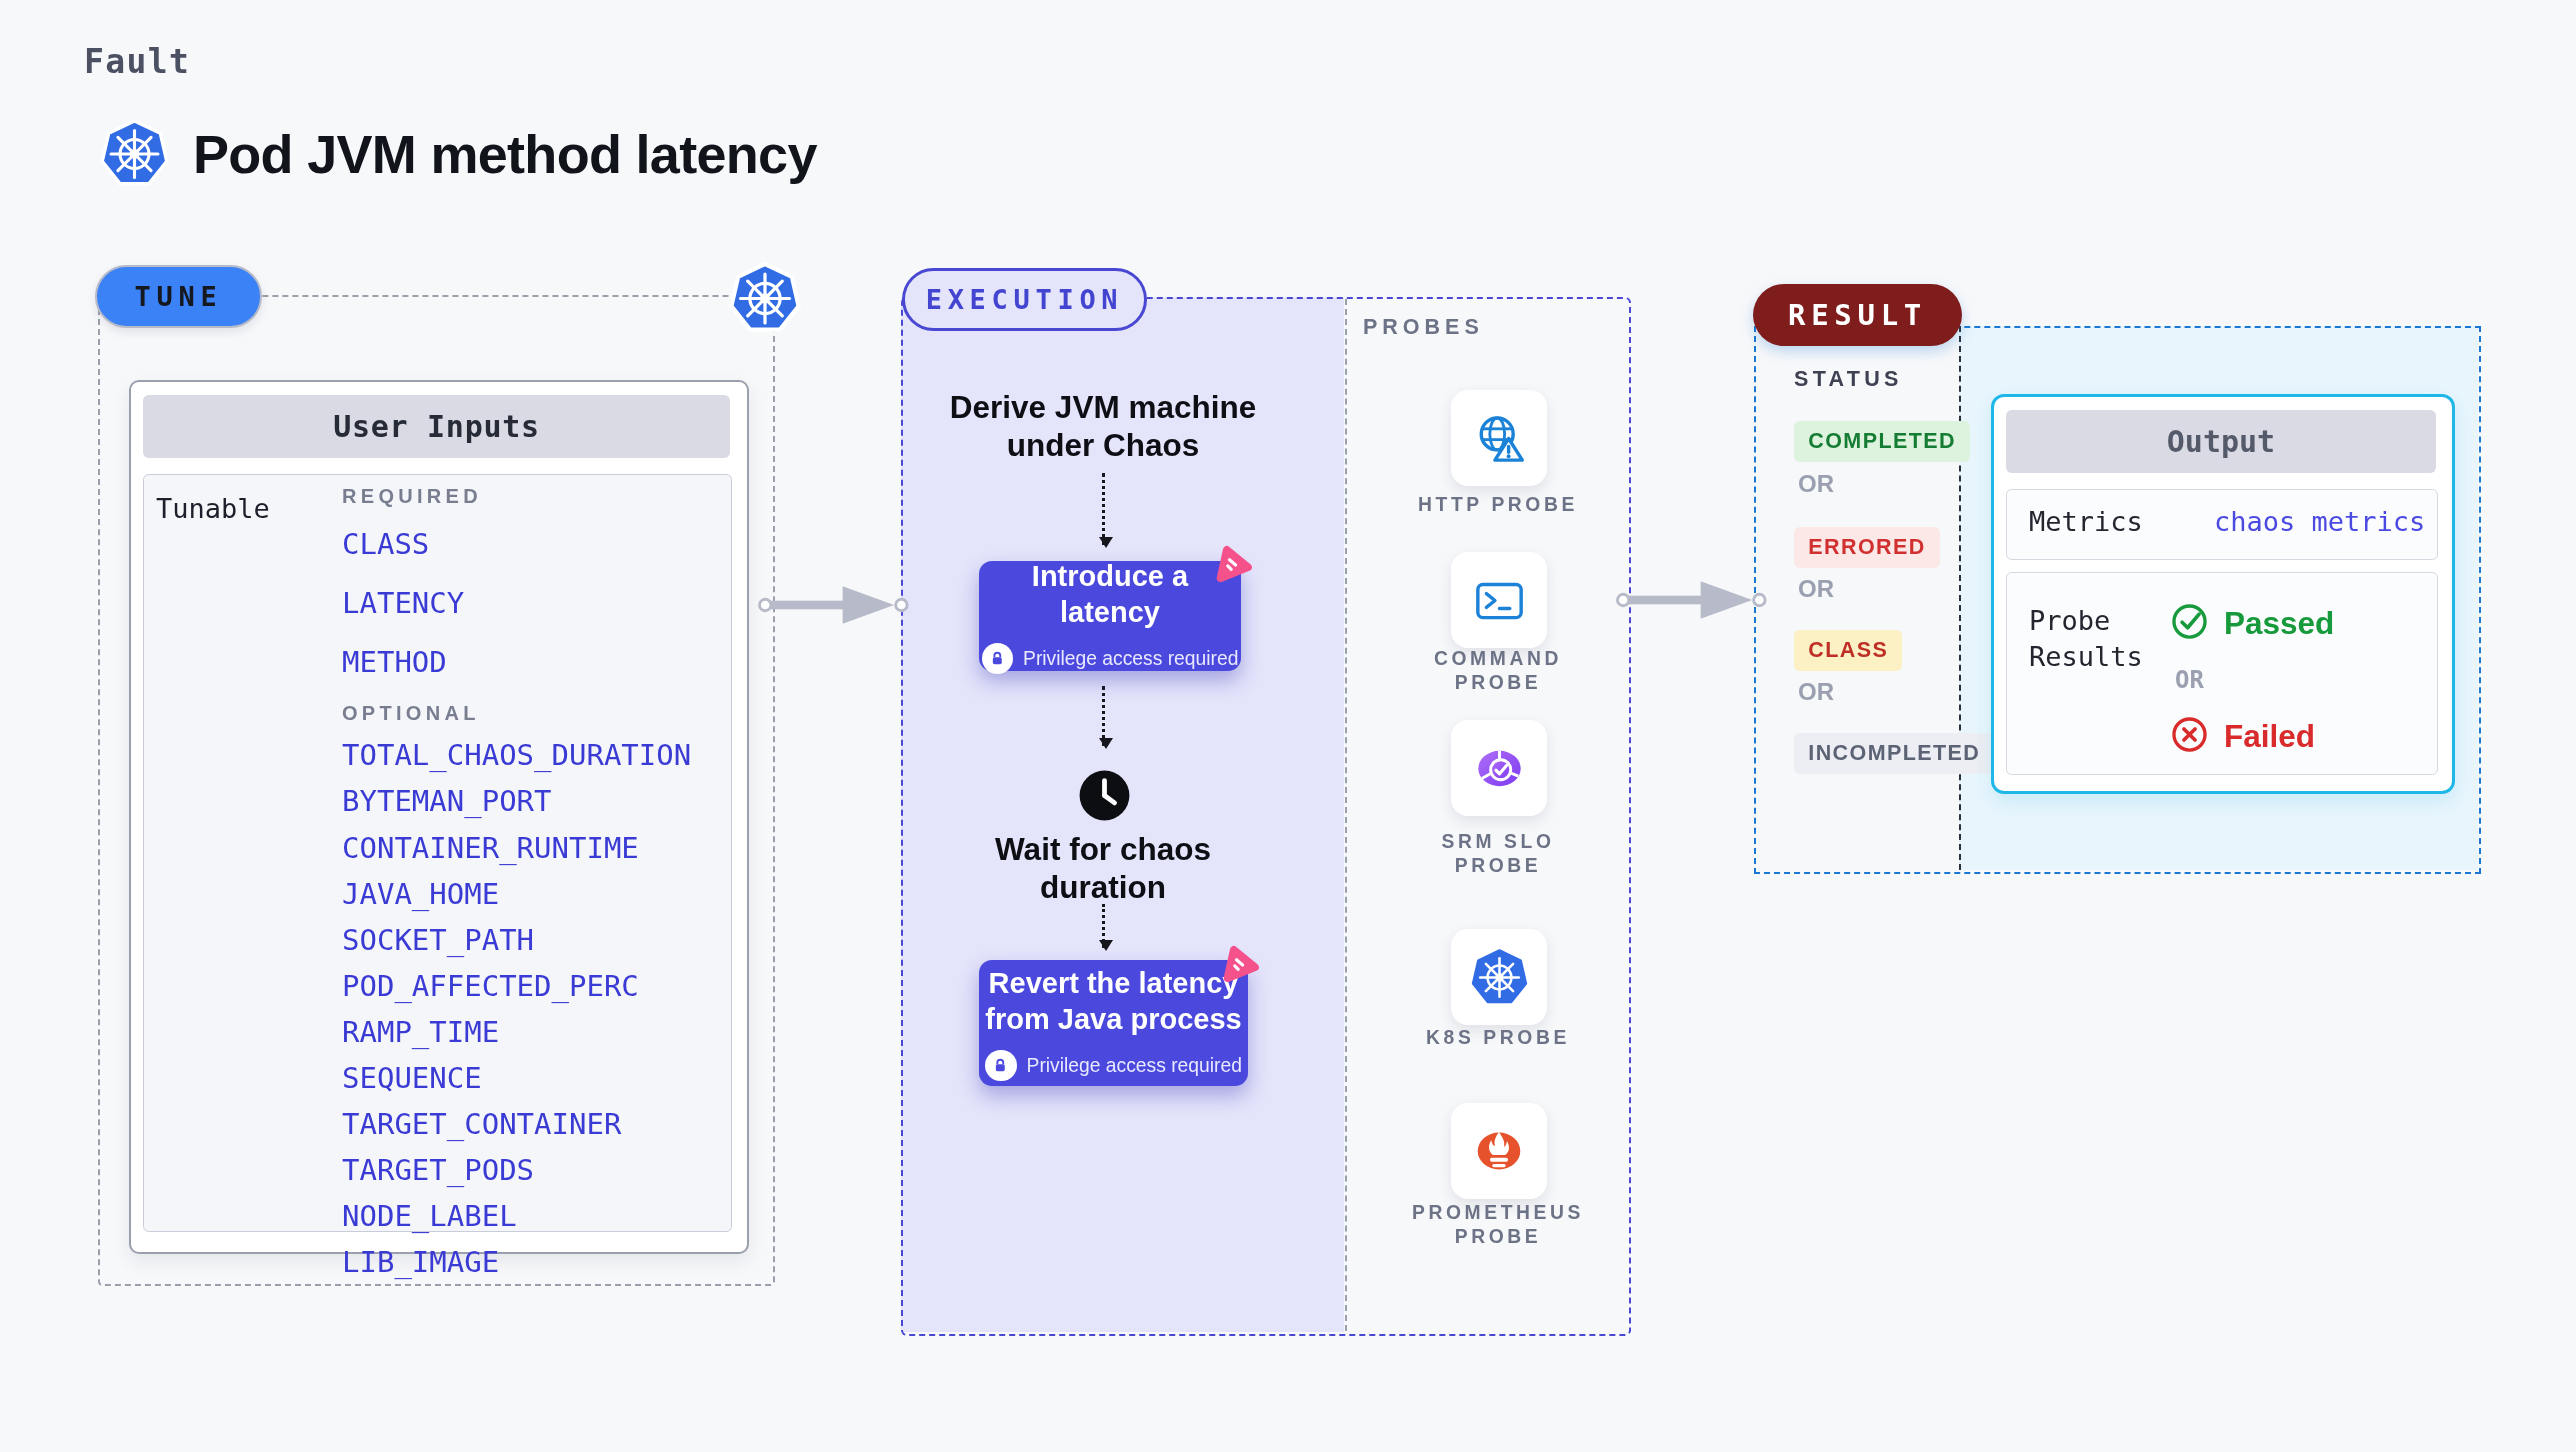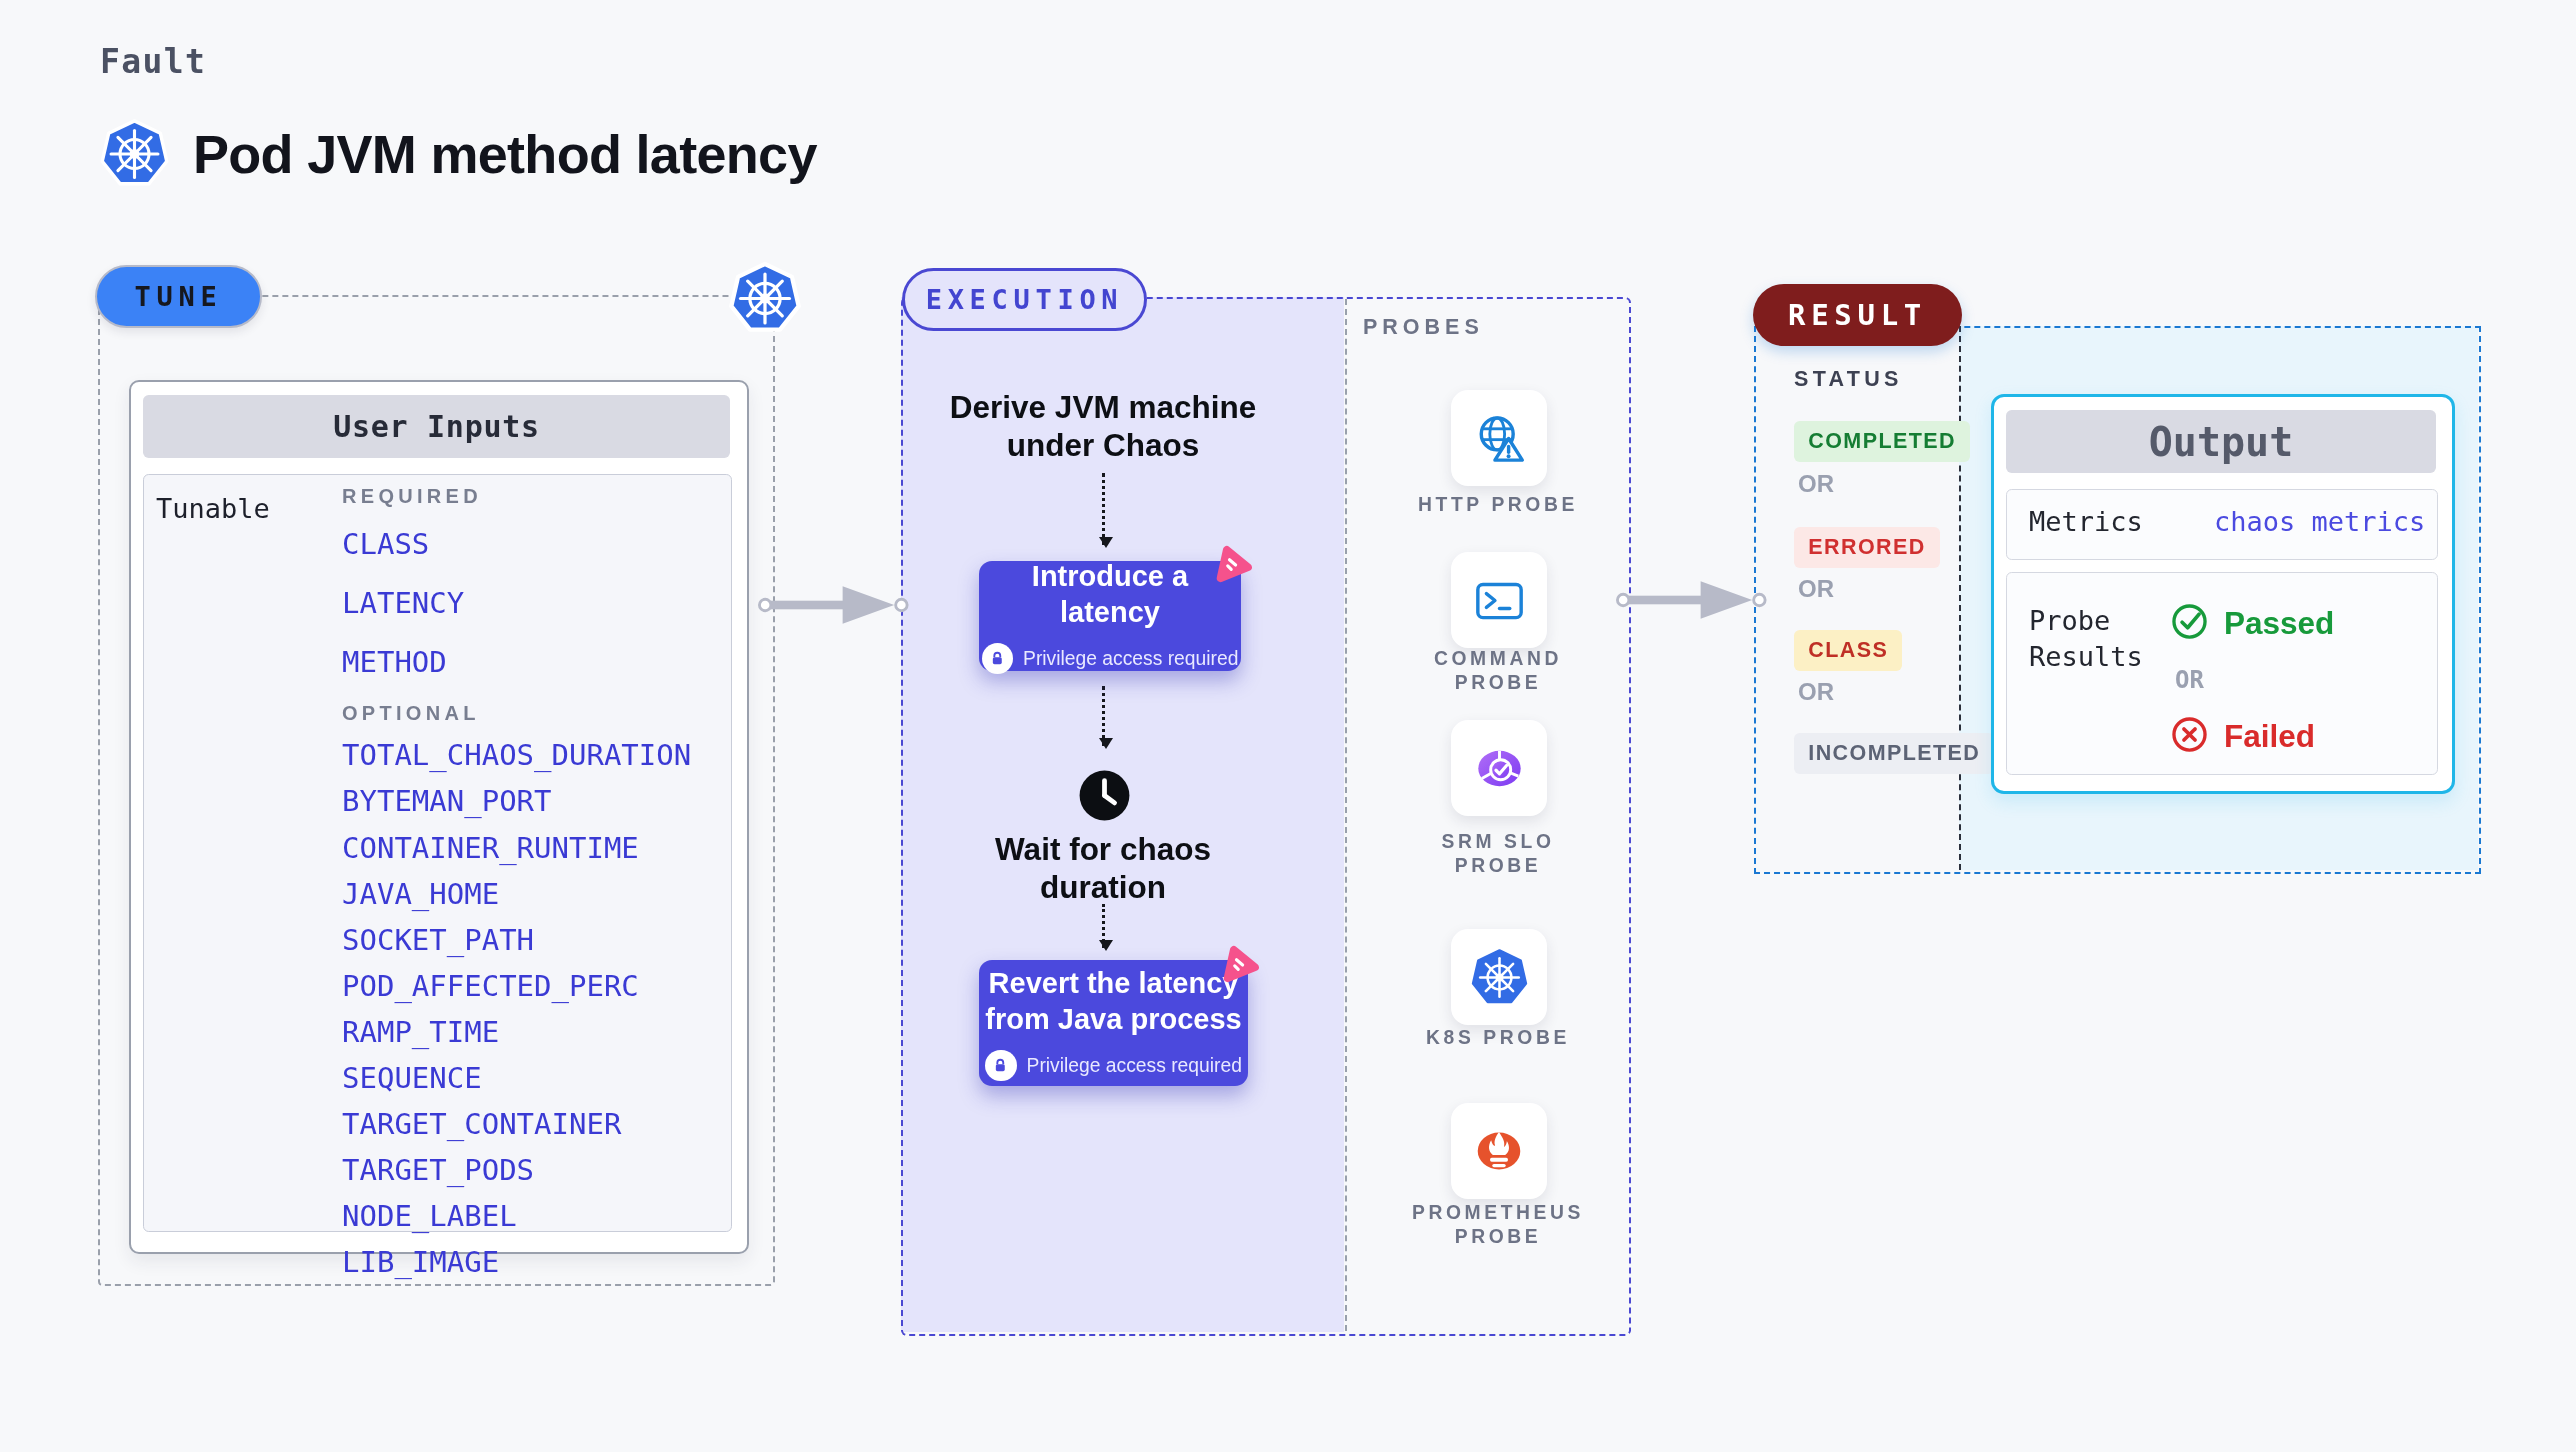--- a/index.html
+++ b/index.html
@@ -2,21 +2,21 @@
 <html style="font-size:11.5px"><head>
 <meta charset="utf-8">
 <style>
   html,body{margin:0;padding:0;background:#f7f8fa;}
   #canvas{position:relative;width:2576px;height:1452px;background:#f7f8fa;overflow:hidden;
           font-family:"Liberation Sans",sans-serif;}
   .mono{font-family:"DejaVu Sans Mono",monospace;}
   .abs{position:absolute;}
 
   
-  .eyebrow{left:100px;top:42px;font-size:33px;letter-spacing:1.4px;color:#4b5163;font-weight:bold;}
+  .eyebrow{left:84px;top:42px;font-size:33px;letter-spacing:1.4px;color:#4b5163;font-weight:bold;}
   .page-title{left:193px;top:123px;font-size:54px;font-weight:bold;color:#12141c;letter-spacing:-0.7px;}
 
   
   .pill{display:flex;align-items:center;justify-content:center;border-radius:34px;
         font-weight:bold;letter-spacing:5.7px;z-index:30;}
   .pill-tune{left:95px;top:265px;width:163px;height:59px;background:#3b82f6;
         border:2.9px solid #b6bac9;color:#16181f;font-size:27px;box-shadow:0 4.3px 10px rgba(40,44,70,.10);}
   .pill-exec{left:902px;top:268px;width:239px;height:57px;background:#e4e4fb;
         border:3.6px solid #4a48d2;color:#4345d0;font-size:27px;}
   .pill-result{left:1753px;top:284px;width:209px;height:62px;background:#7f1d1d;
@@ -74,21 +74,21 @@
       font-weight:bold;letter-spacing:1.4px;z-index:8;}
   .b-completed{background:#def3de;color:#157d33;}
   .b-errored{background:#fce8e6;color:#d03030;}
   .b-queued{background:#fcf0c5;color:#bf2f26;}
   .b-incompleted{background:#eceef3;color:#5c6375;}
   .or-txt{left:1798px;font-size:24px;color:#9aa0b0;z-index:8;font-weight:bold;}
 
   .output-card{left:1991px;top:394px;width:458px;height:394px;background:#ffffff;border:3.6px solid #1fb6e8;
       border-radius:13px;z-index:10;box-shadow:0 7.2px 17px rgba(31,182,232,.15);}
   .out-header{left:2006px;top:410px;width:430px;height:63px;background:#d9dae3;border-radius:5.7px;
-      display:flex;align-items:center;justify-content:center;font-size:40px;font-weight:bold;color:#555a6a;z-index:11;}
+      display:flex;align-items:center;justify-content:center;font-size:30px;font-weight:bold;color:#555a6a;z-index:11;}
   .out-row{background:#fbfcfe;border:1.4px solid #d5d8e1;border-radius:5.7px;z-index:11;}
   .row-metrics{left:2006px;top:489px;width:430px;height:69px;}
   .row-probe{left:2006px;top:572px;width:430px;height:201px;}
   .out-lbl{font-size:27px;color:#23262f;z-index:12;}
   .metrics-val{font-size:27px;color:#4b4ae0;z-index:12;}
   .passfail-txt{font-size:31.5px;font-weight:bold;z-index:12;}
   .passed{color:#179a3b;} .failed{color:#d92b2b;}
   .out-or{font-size:24px;color:#9aa0b0;z-index:12;font-weight:bold;}
 </style>
 </head>

